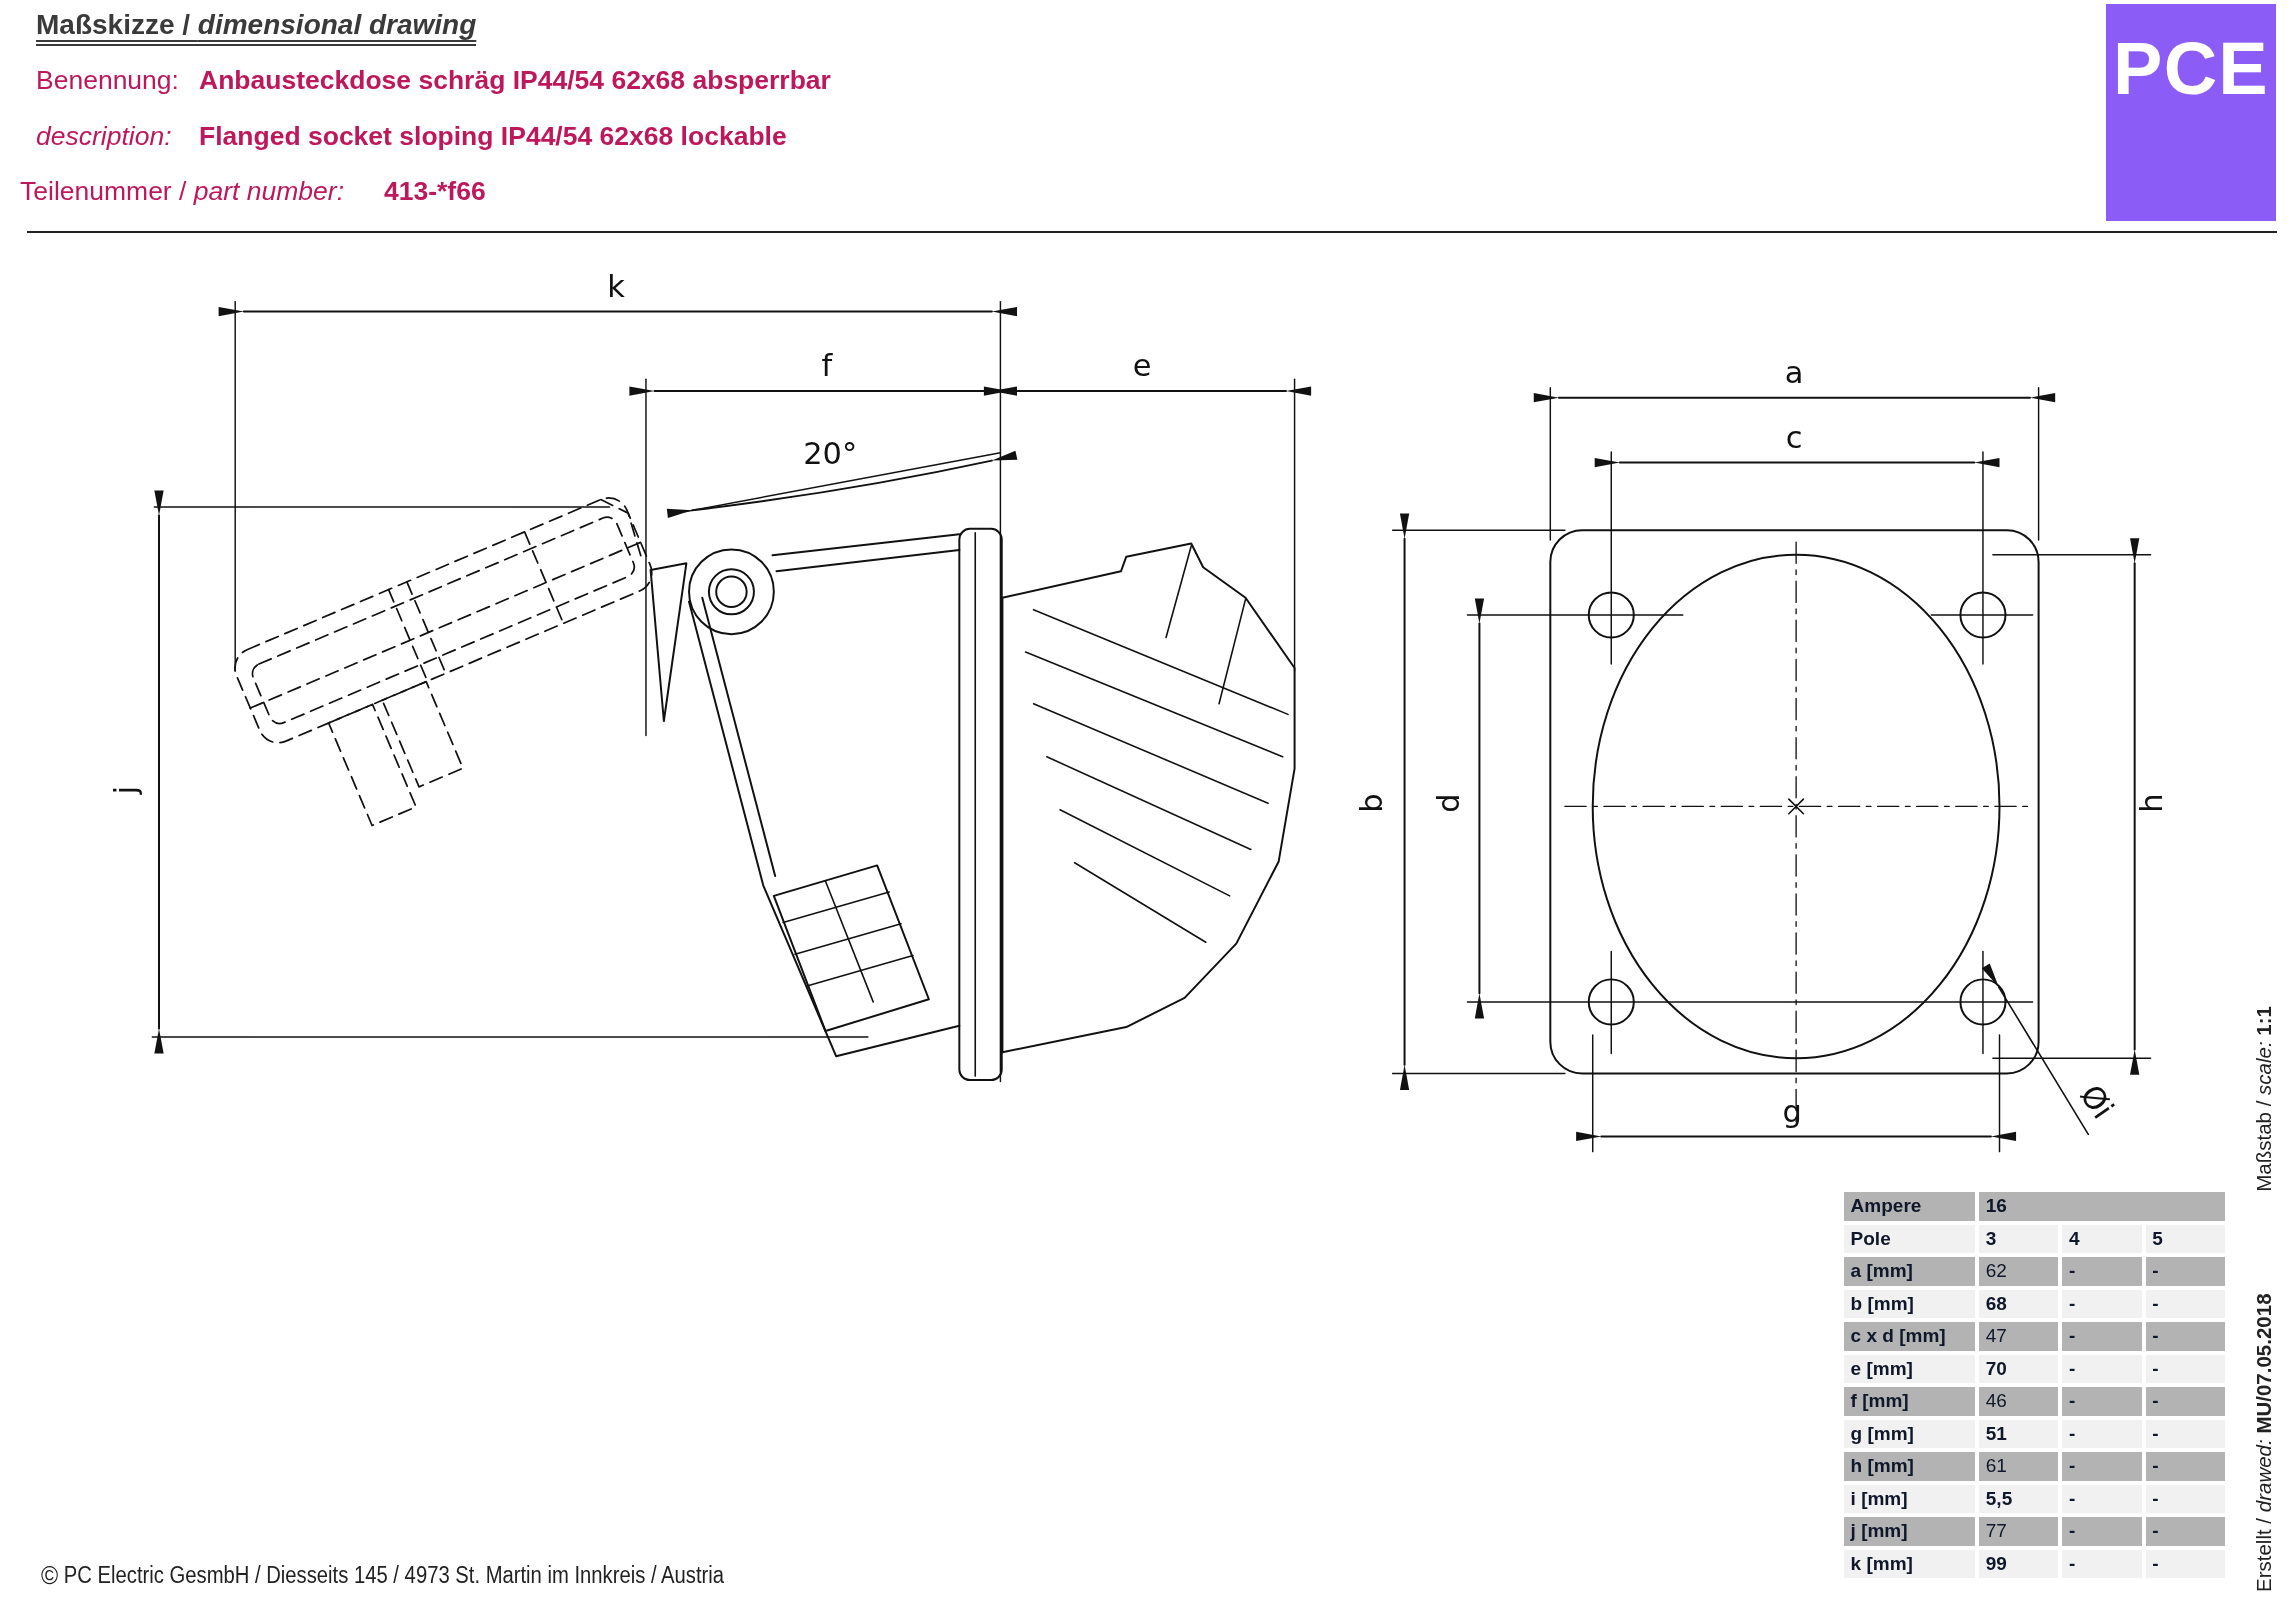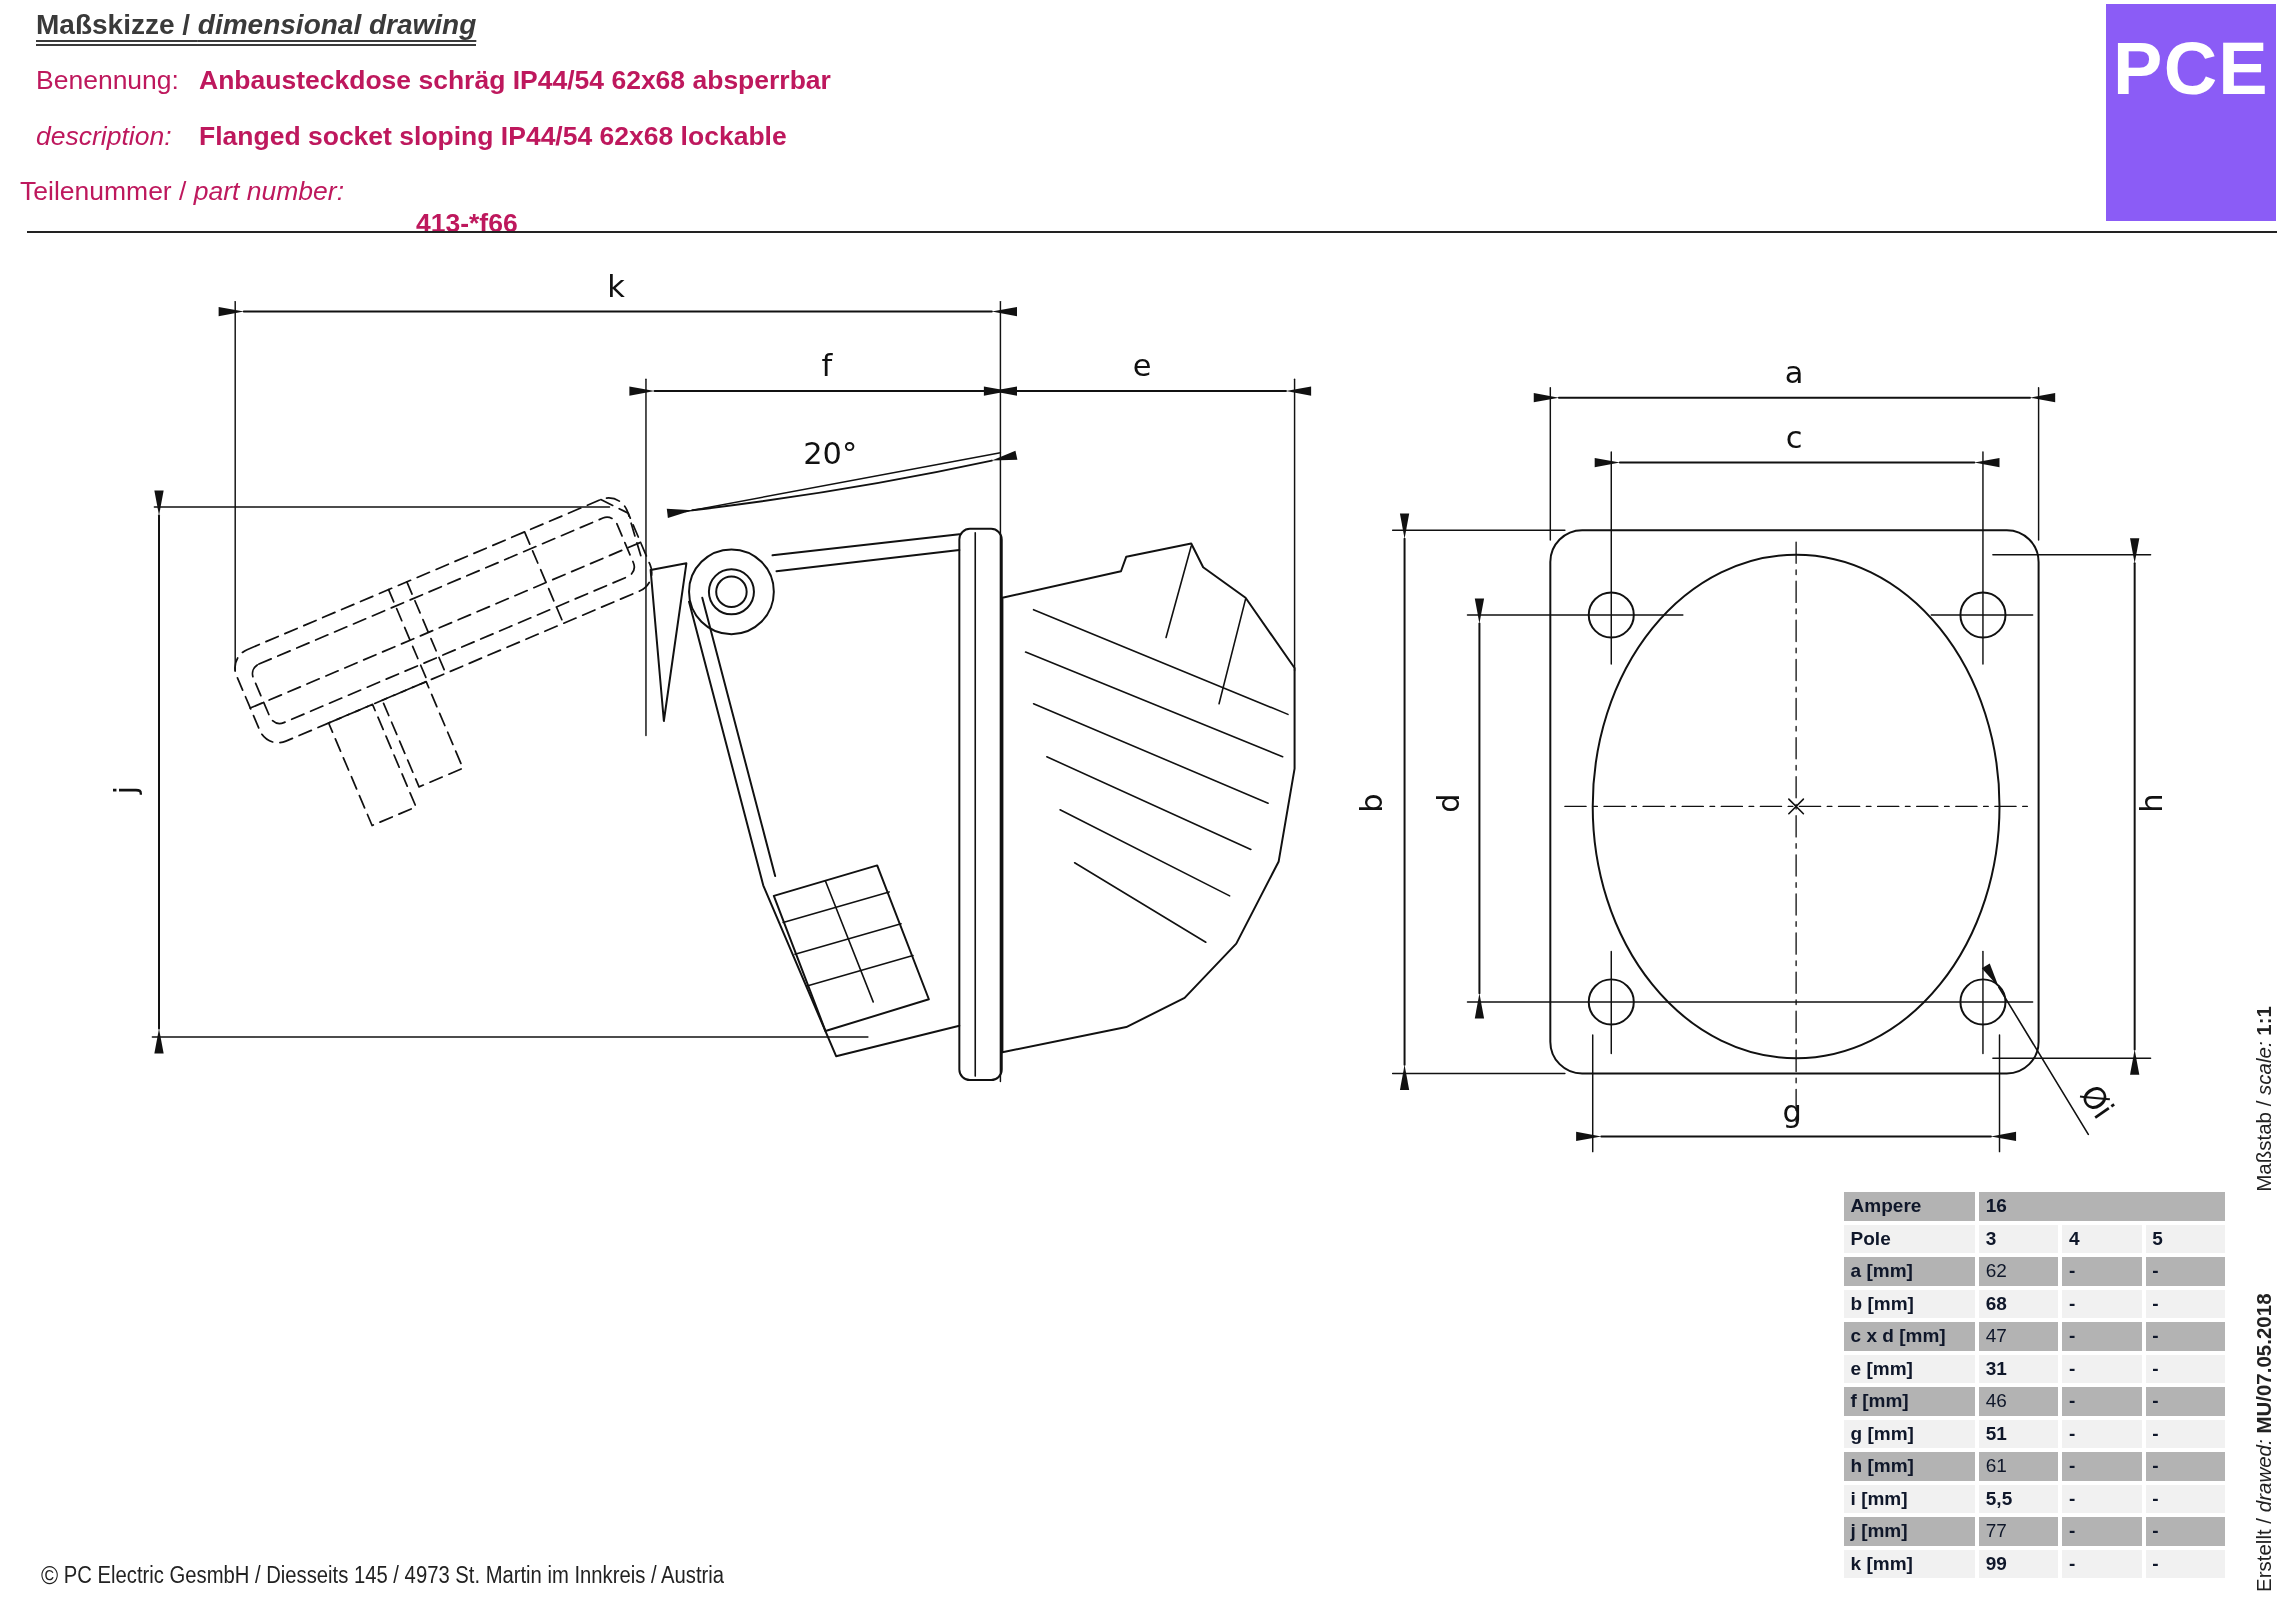--- a/index.html
+++ b/index.html
@@ -62,21 +62,21 @@
 <div class="abs hdr-row" style="left:36px;top:121px;">
   <span class="hdr-label it">description:</span>
 </div>
 <div class="abs hdr-row" style="left:199px;top:121px;">
   <span class="hdr-value">Flanged socket sloping IP44/54 62x68 lockable</span>
 </div>
 
 <div class="abs hdr-row" style="left:20px;top:176px;">
   <span class="hdr-label">Teilenummer / </span><span class="hdr-label it">part number:</span>
 </div>
-<div class="abs hdr-row" style="left:416px;top:176px;margin-top:32px;">
+<div class="abs hdr-row" style="left:384px;top:176px;">
   <span class="hdr-value">413-*f66</span>
 </div>
 
 <div class="abs sep-line"></div>
 
 <div class="abs logo">
   <span>PCE</span>
 </div>
 
 <svg class="abs" style="left:0;top:0;" width="2295" height="1599" viewBox="0 0 3464 2413">
@@ -251,21 +251,21 @@
     <td class="val light bld">-</td>
   </tr>
   <tr>
     <td class="lbl dark">c x d [mm]</td>
     <td class="val dark">47</td>
     <td class="val dark bld">-</td>
     <td class="val dark bld">-</td>
   </tr>
   <tr>
     <td class="lbl light">e [mm]</td>
-    <td class="val light bld">31</td>
+    <td class="val light bld">70</td>
     <td class="val light bld">-</td>
     <td class="val light bld">-</td>
   </tr>
   <tr>
     <td class="lbl dark">f [mm]</td>
     <td class="val dark">46</td>
     <td class="val dark bld">-</td>
     <td class="val dark bld">-</td>
   </tr>
   <tr>

